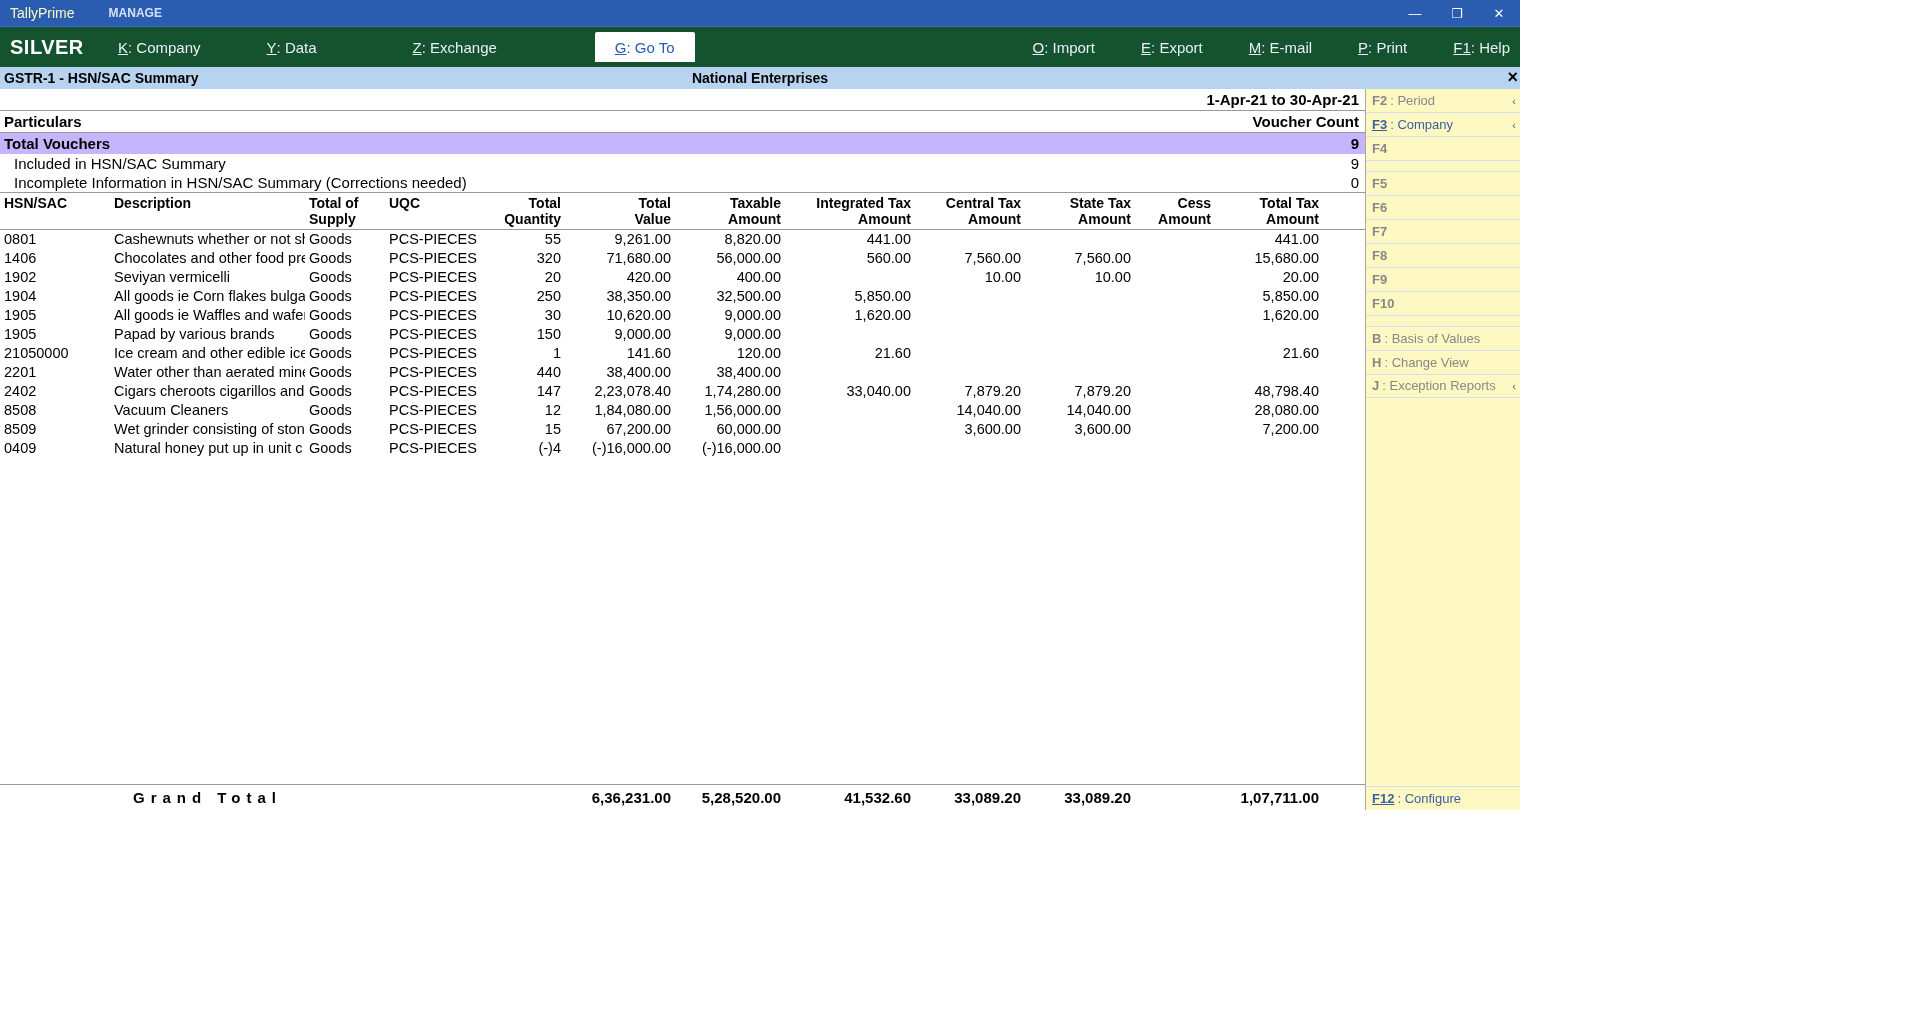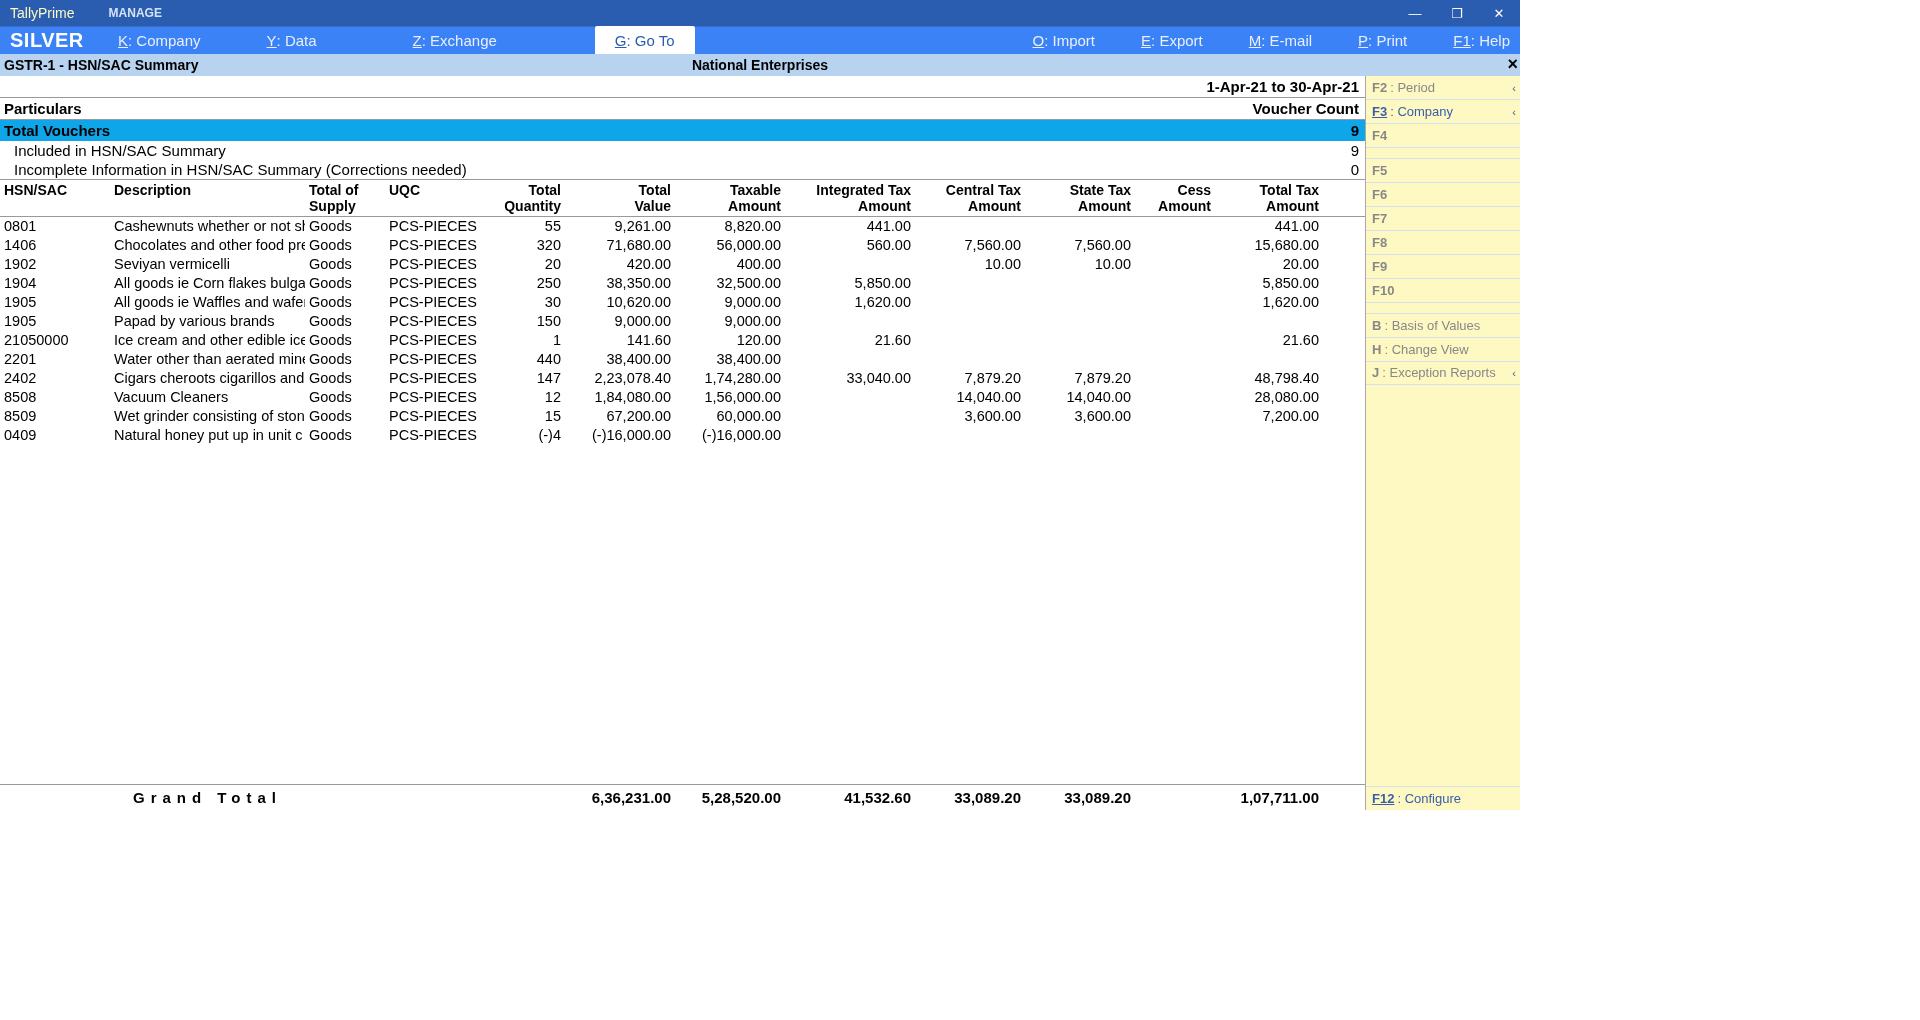--- a/index.html
+++ b/index.html
@@ -7,21 +7,21 @@
   body { display: flex; flex-direction: column; background: #fff; }
 
   
   .titlebar { height: 26px; background: #2a5db0; display: flex; align-items: center; color: #cdddf3; font-size: 13px; padding-left: 10px; position: relative; }
   .titlebar .product { font-weight: normal; color: #fef9c3; font-size: 14px; }
   .titlebar .manage { margin-left: 34px; color:#d5e2f6; font-size: 12px; font-weight: bold;}
   .titlebar .winctrl { position: absolute; right: 0; top: 0; display: flex; }
   .titlebar .winctrl div { width: 42px; height: 26px; display: flex; align-items: center; justify-content: center; color: #fff; font-size: 13px; }
 
   
-  .topmenu { height: 28px; background: #3b82f6; display: flex; align-items: center; border-top: 1px solid #3b6bc0; }
+  .topmenu { height: 41px; background: #14532d; display: flex; align-items: center; border-top: 1px solid #3b6bc0; }
   .topmenu .edition { width: 110px; color: #fff; font-size: 20px; font-weight: bold; padding-left: 10px; letter-spacing: 0.5px;}
   .topmenu .menuwrap { flex: 1; display: flex; align-items: center; }
   .topmenu .menuitem { height: 30px; display: flex; align-items: center; padding: 0 8px; color: #e8effb; font-size: 15px; margin-right: 2px; }
   .topmenu .menuitem .k { text-decoration: underline; }
   .topmenu .menuitem.active { background: #fff; color: #2a5db0; padding: 0 20px; border-radius: 2px 2px 0 0;}
   .topmenu .menuitem.active .k { color: #2a5db0; }
   .topmenu .spacer { flex: 1; }
 
   
   .reporthdr { height: 22px; background: #b7d3f0; display: flex; align-items: center; font-size: 14px; font-weight: bold; position: relative; padding: 0 4px; }
@@ -30,21 +30,21 @@
   .reporthdr .close { position: absolute; right: 2px; top: 0; font-size: 18px; font-weight: bold; cursor: pointer; }
 
   
   .mainsplit { flex: 1; display: flex; min-height: 0; }
   .reportarea { flex: 1; display: flex; flex-direction: column; min-width: 0; border-right: 1px solid #a8a8a8; }
   .sidepanel { width: 154px; background: #fef9c3; display: flex; flex-direction: column; }
 
   .period { text-align: right; font-weight: bold; font-size: 15px; padding: 2px 6px 2px 0; border-bottom: 1px solid #999;}
   .particulars-row { display: flex; font-weight: bold; font-size: 15px; padding: 2px 6px 2px 4px; border-bottom: 1px solid #999;}
   .particulars-row .lbl { flex: 1; }
-  .totalv { background: #0ea5e9; font-weight: bold; font-size: 15px; display:flex; padding: 2px 6px 2px 4px;}
+  .totalv { background: #c4b5fd; font-weight: bold; font-size: 15px; display:flex; padding: 2px 6px 2px 4px;}
   .totalv .lbl { flex:1; }
   .incl { font-size: 15px; display:flex; padding: 1px 6px 1px 14px;}
   .incl .lbl { flex:1; }
 
   
   .gridhdr { display: flex; font-weight: bold; font-size: 14px; border-top: 1px solid #999; border-bottom: 1px solid #999; padding: 2px 0;}
   .gridhdr > div { padding: 0 4px; }
   .gridbody { flex: 1; overflow: hidden; }
   .gridrow { display: flex; font-size: 14.5px; line-height: 19px; }
   .gridrow > div { padding: 0 4px; overflow: hidden; white-space: nowrap; }

